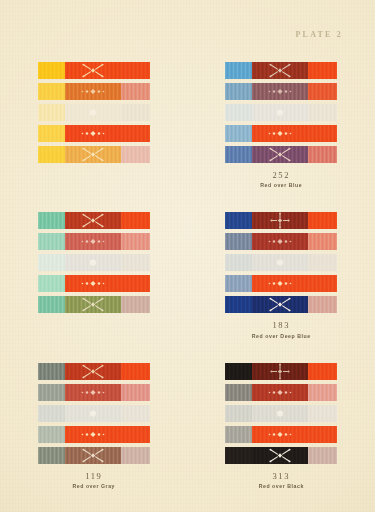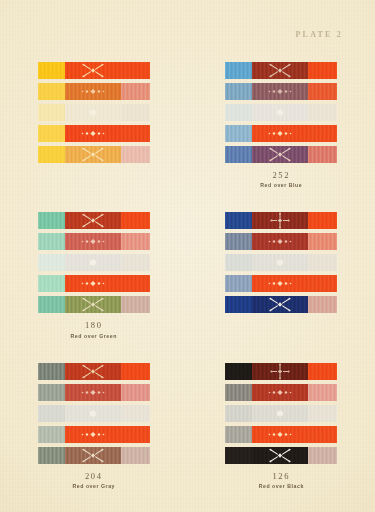--- a/index.html
+++ b/index.html
@@ -376,24 +376,20 @@
                 <circle cx="18.4" cy="14.4" r="0.95" fill="#e8ddbf"></circle>
                 <circle cx="37.6" cy="14.4" r="0.95" fill="#e8ddbf"></circle>
                 <polygon points="28,6.3 30.2,8.5 28,10.7 25.8,8.5" fill="#e8ddbf"></polygon>
               </svg>
             </div>
             <div class="seg seg-red" style="background: rgb(207, 176, 162);">
               <div class="weave"></div>
             </div>
           </div>
         </div>
-        <div class="caption">
-          <div class="cap-num">180</div>
-          <div class="cap-name">Red over Green</div>
-        </div>
       </div>
       <div class="group">
         <div class="swatch-stack">
           <div class="srow">
             <div class="seg seg-base" style="background: rgb(39, 72, 143);">
               <div class="weave"></div>
             </div>
             <div class="seg seg-mid" style="background: rgb(142, 44, 31);">
               <div class="weave"></div>
               <svg class="motif" viewBox="0 0 56 17" preserveAspectRatio="none">
@@ -478,20 +474,24 @@
                 <circle cx="18.4" cy="14.4" r="0.95" fill="#f2ece0"></circle>
                 <circle cx="37.6" cy="14.4" r="0.95" fill="#f2ece0"></circle>
                 <polygon points="28,6.3 30.2,8.5 28,10.7 25.8,8.5" fill="#f2ece0"></polygon>
               </svg>
             </div>
             <div class="seg seg-red" style="background: rgb(217, 167, 154);">
               <div class="weave"></div>
             </div>
           </div>
         </div>
+        <div class="caption">
+          <div class="cap-num">183</div>
+          <div class="cap-name">Red over Deep Blue</div>
+        </div>
       </div>
       <div class="group">
         <div class="swatch-stack">
           <div class="srow">
             <div class="seg seg-base" style="background: rgb(125, 133, 122);">
               <div class="weave"></div>
             </div>
             <div class="seg seg-mid" style="background: rgb(192, 58, 31);">
               <div class="weave"></div>
               <svg class="motif" viewBox="0 0 56 17" preserveAspectRatio="none">
@@ -577,21 +577,21 @@
                 <circle cx="37.6" cy="14.4" r="0.95" fill="#e9dcc6"></circle>
                 <polygon points="28,6.3 30.2,8.5 28,10.7 25.8,8.5" fill="#e9dcc6"></polygon>
               </svg>
             </div>
             <div class="seg seg-red" style="background: rgb(207, 179, 166);">
               <div class="weave"></div>
             </div>
           </div>
         </div>
         <div class="caption">
-          <div class="cap-num">204</div>
+          <div class="cap-num">119</div>
           <div class="cap-name">Red over Gray</div>
         </div>
       </div>
       <div class="group">
         <div class="swatch-stack">
           <div class="srow">
             <div class="seg seg-base" style="background: rgb(30, 26, 23);">
               <div class="weave"></div>
             </div>
             <div class="seg seg-mid" style="background: rgb(109, 34, 23);">
@@ -679,18 +679,18 @@
                 <circle cx="37.6" cy="14.4" r="0.95" fill="#f4efe4"></circle>
                 <polygon points="28,6.3 30.2,8.5 28,10.7 25.8,8.5" fill="#f4efe4"></polygon>
               </svg>
             </div>
             <div class="seg seg-red" style="background: rgb(207, 178, 165);">
               <div class="weave"></div>
             </div>
           </div>
         </div>
         <div class="caption">
-          <div class="cap-num">126</div>
+          <div class="cap-num">313</div>
           <div class="cap-name">Red over Black</div>
         </div>
       </div>
     </div>
 </div>
 
 </body></html>

